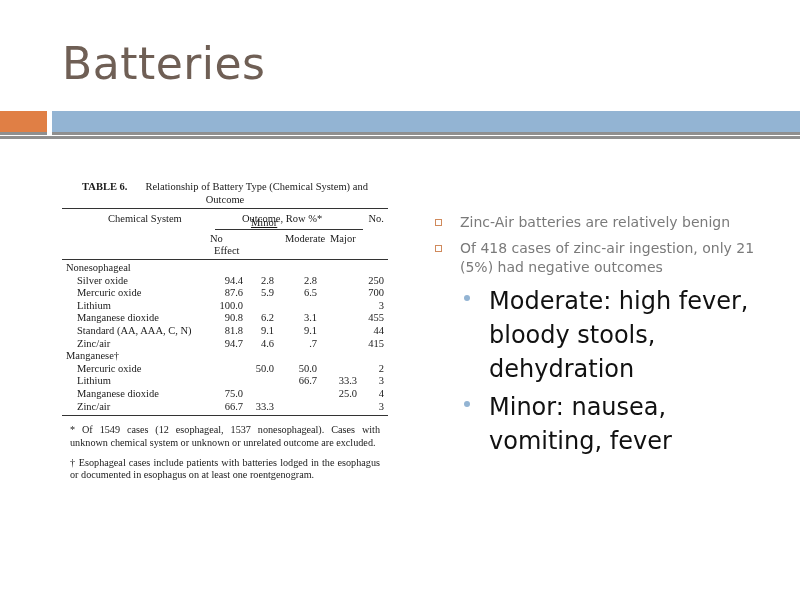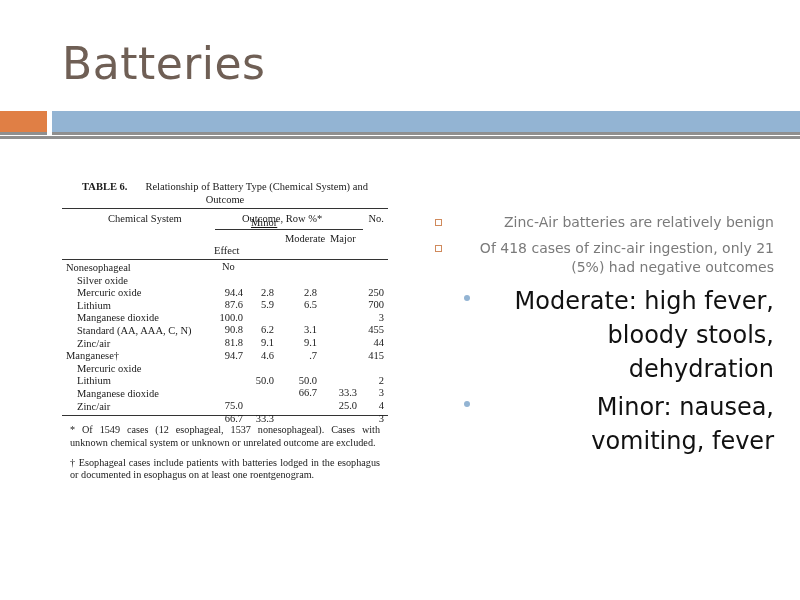--- a/index.html
+++ b/index.html
@@ -25,33 +25,33 @@
     }
     .caption { line-height: 13px; text-align: center; }
     .caption .cap-label { font-weight: bold; margin-right: 18px; }
     .hr { height: 1px; background: #333; }
     .hr.top { margin-top: 2px; }
     .thead { position: relative; height: 50px; }
     .thead .th { position: absolute; white-space: nowrap; line-height: 12px; }
     .thead .sub-rule { position: absolute; left: 153px; top: 20px; width: 148px; height: 1px; background: #333; }
     .tbody { position: relative; }
     .row { position: relative; height: 12.6px; line-height: 12.6px; white-space: nowrap; }
-    .row .c { position: absolute; top: 12px; text-align: right; padding-left: 20px; }
+    .row .c { position: absolute; top: 0; text-align: right; padding-left: 20px; }
     .row .lbl { position: absolute; left: 4px; text-align: left; }
     .row.item .lbl { left: 15px; }
     .c.noeff { right: 145px; }
     .c.minor { right: 114px; }
     .c.mod { right: 71px; }
     .c.major { right: 31px; }
     .c.no { right: 4px; }
     .footnotes { margin-top: 3px; font-size: 10.2px; line-height: 12.4px; text-align: justify; }
     .footnotes p { margin: 8px; }
 
     
-    .bullets { position: absolute; left: 434px; top: 213px; width: 340px; text-align: right; }
+    .bullets { position: absolute; left: 434px; top: 213px; width: 340px; }
     .b1 { position: relative; padding-left: 26px; color: #7a7a7a; font-size: 14px; line-height: 19px; margin-bottom: 7px; }
     .b1 .sq {
       position: absolute; left: 1px; top: 6px; width: 5px; height: 5px;
       border: 1px solid #d08a5c; background: #fff;
     }
     .sub { margin-top: 4px; padding-left: 26px; }
     .b2 { position: relative; padding-left: 29px; color: #111111; font-size: 24px; line-height: 34px; margin-bottom: 4px; }
     .b2 .dot {
       position: absolute; left: 4px; top: 11px; width: 6px; height: 6px; border-radius: 50%;
       background: #93b4d3;
@@ -71,21 +71,21 @@
 <div class="table-scan">
   <div class="caption">
     <span class="cap-label">TABLE 6.</span><span>Relationship of Battery Type (Chemical System) and Outcome</span>
   </div>
   <div class="hr top"></div>
   <div class="thead">
     <span class="th" style="left:34px; top:4px;padding-left:12px;">Chemical System</span>
     <span class="th" style="left:180px; top:4px;">Outcome, Row %*</span>
     <span class="th" style="right:4px; top:4px;">No.</span>
     <div class="sub-rule"></div>
-    <span class="th" style="left:160px; top:24px;margin-top:28px;">No</span>
+    <span class="th" style="left:148px; top:24px;">No</span>
     <span class="th" style="left:152px; top:36px;">Effect</span>
     <span class="th" style="left:189px; top:8px;text-decoration:underline;">Minor</span>
     <span class="th" style="left:223px; top:24px;">Moderate</span>
     <span class="th" style="left:268px; top:24px;">Major</span>
   </div>
   <div class="hr"></div>
   <div class="tbody" style="padding-top:2px;">
     <div class="row">
         <span class="lbl">Nonesophageal</span>
       </div>

